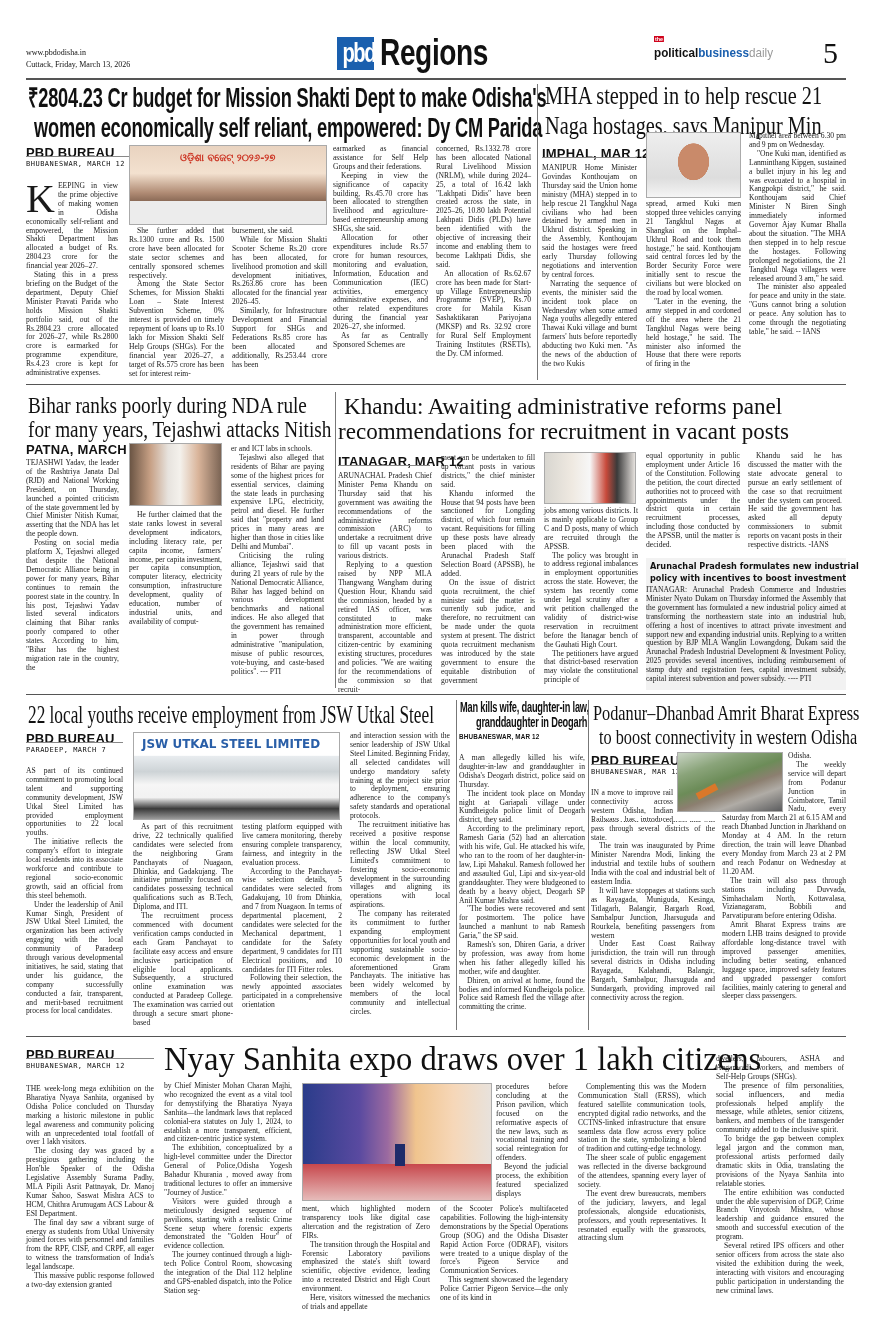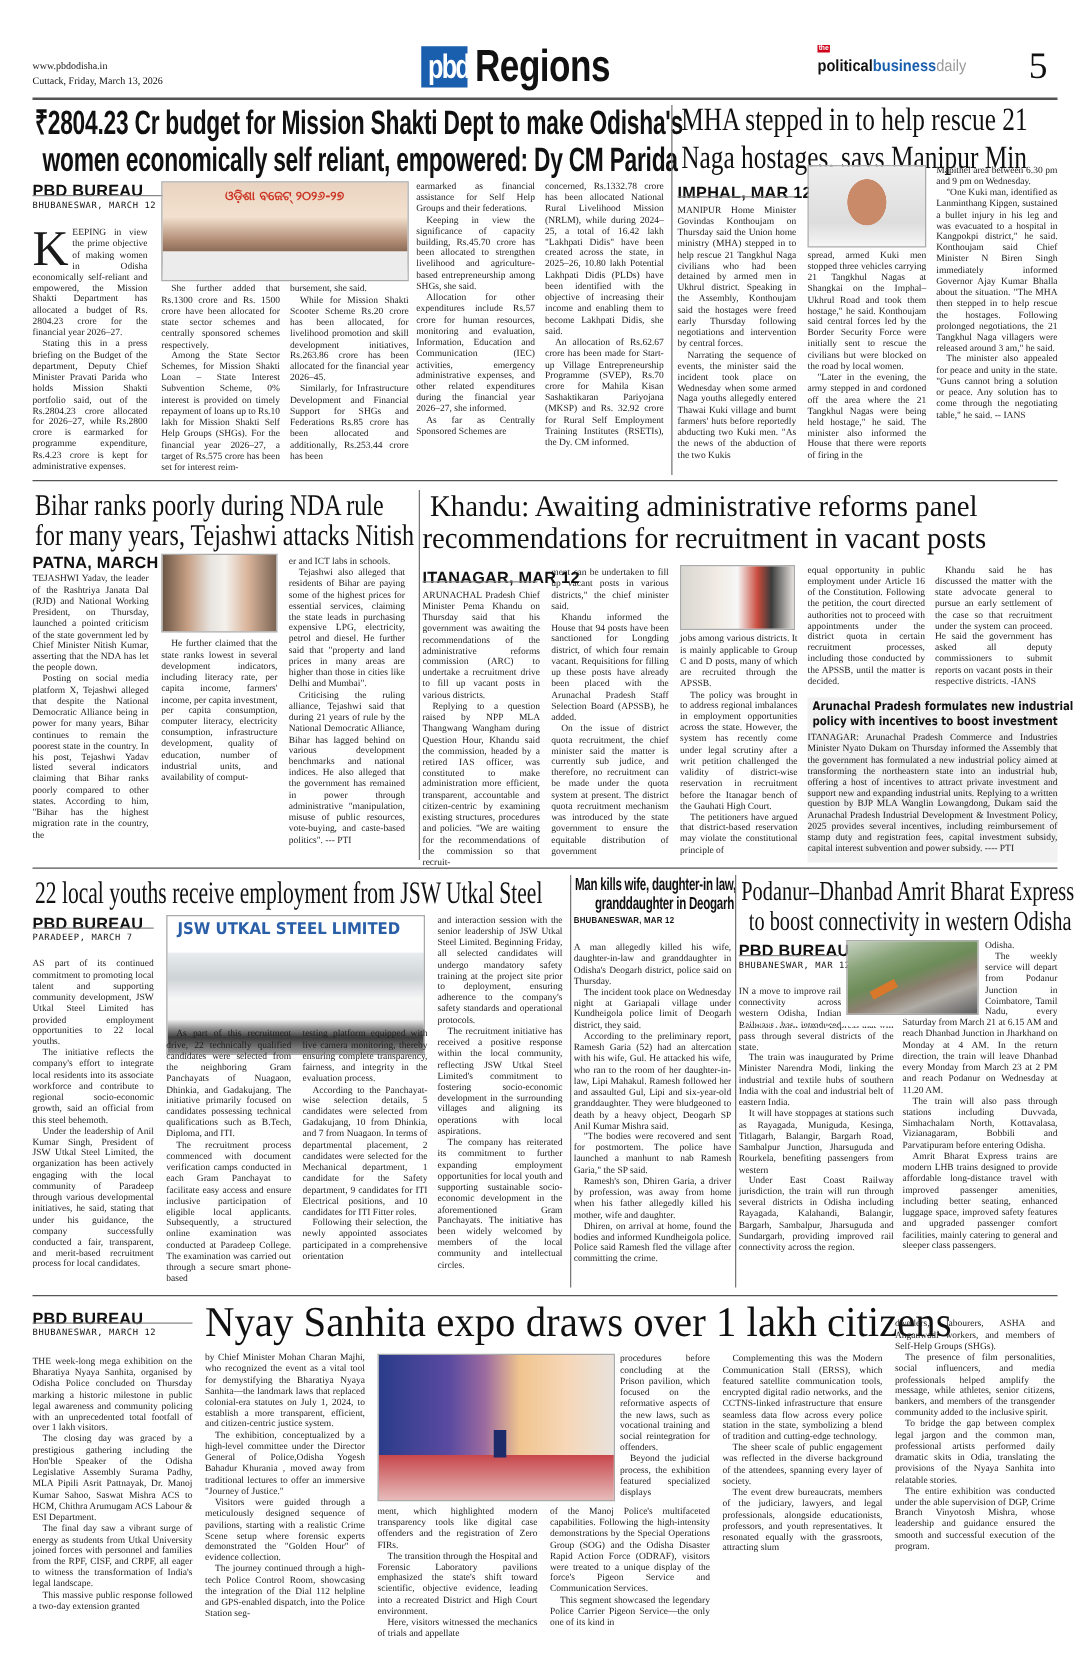--- a/index.html
+++ b/index.html
@@ -152,21 +152,21 @@
 <div class="abs" style="left:26px;top:696px;width:318px;height:336px">
   <div class="abs hl-serif" style="left:2px;top:6px;font-size:25px;transform:scaleX(.69);transform-origin:left top;white-space:nowrap">22 local youths receive employment from JSW Utkal Steel</div>
   <div class="abs byline" style="left:0;top:35px">PBD BUREAU</div>
   <div class="abs rule" style="left:0;top:46px;width:97px"></div>
   <div class="abs dateline" style="left:0;top:50px">PARADEEP, MARCH 7</div>
   <div class="abs body" style="left:0;top:71px;width:97px">
     <p class="noind">AS part of its continued commitment to promoting local talent and supporting community development, JSW Utkal Steel Limited has provided employment opportunities to 22 local youths.</p>
     <p>The initiative reflects the company's effort to integrate local residents into its associate workforce and contribute to regional socio-economic growth, said an official from this steel behemoth.</p>
     <p>Under the leadership of Anil Kumar Singh, President of JSW Utkal Steel Limited, the organization has been actively engaging with the local community of Paradeep through various developmental initiatives, he said, stating that under his guidance, the company successfully conducted a fair, transparent, and merit-based recruitment process for local candidates.</p>
   </div>
-  <div class="photo" style="left:107px;top:36px;width:207px;height:112px;background:linear-gradient(180deg,#fff 0%,#fff 26%,#e8ecef 27%,#cdd3d6 45%,#f6f6f6 60%,#f2f2f2 75%,#3a3a3a 88%,#9a9a9a 100%)">
+  <div class="photo" style="left:107px;top:36px;width:207px;height:88px;background:linear-gradient(180deg,#fff 0%,#fff 26%,#e8ecef 27%,#cdd3d6 45%,#f6f6f6 60%,#f2f2f2 75%,#3a3a3a 88%,#9a9a9a 100%)">
     <div class="abs" style="left:8px;top:3px;font-family:'DejaVu Sans',sans-serif;font-weight:bold;font-size:13px;color:#2a5fa8;white-space:nowrap;transform:scaleX(.92);transform-origin:left top">JSW UTKAL STEEL LIMITED</div>
   </div>
   <div class="abs body" style="left:107px;top:127px;width:100px">
     <p>As part of this recruitment drive, 22 technically qualified candidates were selected from the neighboring Gram Panchayats of Nuagaon, Dhinkia, and Gadakujang. The initiative primarily focused on candidates possessing technical qualifications such as B.Tech, Diploma, and ITI.</p>
     <p>The recruitment process commenced with document verification camps conducted in each Gram Panchayat to facilitate easy access and ensure inclusive participation of eligible local applicants. Subsequently, a structured online examination was conducted at Paradeep College. The examination was carried out through a secure smart phone-based</p>
   </div>
   <div class="abs body" style="left:216px;top:127px;width:100px">
     <p class="noind">testing platform equipped with live camera monitoring, thereby ensuring complete transparency, fairness, and integrity in the evaluation process.</p>
     <p>According to the Panchayat-wise selection details, 5 candidates were selected from Gadakujang, 10 from Dhinkia, and 7 from Nuagaon. In terms of departmental placement, 2 candidates were selected for the Mechanical department, 1 candidate for the Safety department, 9 candidates for ITI Electrical positions, and 10 candidates for ITI Fitter roles.</p>
     <p>Following their selection, the newly appointed associates participated in a comprehensive orientation</p>
@@ -178,21 +178,21 @@
   </div>
 </div>
 <div class="vr" style="left:456px;top:700px;height:330px"></div>
 
 <div class="abs" style="left:459px;top:696px;width:126px;height:336px">
   <div class="abs hl-sans" style="left:1px;top:4px;font-size:14px;line-height:15px;transform:scaleX(.66)">Man kills wife, daughter-in law,</div>
   <div class="abs hl-sans" style="left:17px;top:19px;font-size:14px;line-height:15px;transform:scaleX(.66)">granddaughter in Deogarh</div>
   <div class="abs byline" style="left:0;top:37px;font-size:7px;transform:scaleX(.9);transform-origin:left top;white-space:nowrap">BHUBANESWAR, MAR 12</div>
   <div class="abs body" style="left:0;top:58px;width:126px">
     <p class="noind">A man allegedly killed his wife, daughter-in-law and granddaughter in Odisha's Deogarh district, police said on Thursday.</p>
-    <p>The incident took place on Wednesday night at Gariapali village under Kundheigola police limit of Deogarh district, they said.</p>
+    <p>The incident took place on Monday night at Gariapali village under Kundheigola police limit of Deogarh district, they said.</p>
     <p>According to the preliminary report, Ramesh Garia (52) had an altercation with his wife, Gul. He attacked his wife, who ran to the room of her daughter-in-law, Lipi Mahakul. Ramesh followed her and assaulted Gul, Lipi and six-year-old granddaughter. They were bludgeoned to death by a heavy object, Deogarh SP Anil Kumar Mishra said.</p>
     <p>"The bodies were recovered and sent for postmortem. The police have launched a manhunt to nab Ramesh Garia," the SP said.</p>
     <p>Ramesh's son, Dhiren Garia, a driver by profession, was away from home when his father allegedly killed his mother, wife and daughter.</p>
     <p>Dhiren, on arrival at home, found the bodies and informed Kundheigola police. Police said Ramesh fled the village after committing the crime.</p>
   </div>
 </div>
 <div class="vr" style="left:588px;top:700px;height:330px"></div>
 
 <div class="abs" style="left:591px;top:696px;width:255px;height:336px">
   <div class="abs hl-serif" style="left:2px;top:6px;font-size:22px;transform:scaleX(.74);transform-origin:left top;white-space:nowrap">Podanur–Dhanbad Amrit Bharat Express</div>
@@ -237,36 +237,37 @@
     <p class="noind">by Chief Minister Mohan Charan Majhi, who recognized the event as a vital tool for demystifying the Bharatiya Nyaya Sanhita—the landmark laws that replaced colonial-era statutes on July 1, 2024, to establish a more transparent, efficient, and citizen-centric justice system.</p>
     <p>The exhibition, conceptualized by a high-level committee under the Director General of Police,Odisha Yogesh Bahadur Khurania , moved away from traditional lectures to offer an immersive "Journey of Justice."</p>
     <p>Visitors were guided through a meticulously designed sequence of pavilions, starting with a realistic Crime Scene setup where forensic experts demonstrated the "Golden Hour" of evidence collection.</p>
     <p>The journey continued through a high-tech Police Control Room, showcasing the integration of the Dial 112 helpline and GPS-enabled dispatch, into the Police Station seg-</p>
   </div>
   <div class="photo" style="left:276px;top:45px;width:190px;height:118px;background:linear-gradient(90deg,#2a3c8a 0%,#5a4aa0 30%,#9b6aa0 45%,#f0c48e 60%,#f6d7b8 80%,#e8e2dc 100%)">
     <div class="abs" style="left:0;top:80px;width:190px;height:38px;background:linear-gradient(180deg,#c7474c,#e8c2c0)"></div>
     <div class="abs" style="left:92px;top:60px;width:10px;height:22px;background:#1d2b6a"></div>
   </div>
   <div class="abs body" style="left:276px;top:167px;width:128px">
-    <p class="noind">ment, which highlighted modern transparency tools like digital case offenders and the registration of Zero FIRs.</p>
+    <p class="noind">ment, which highlighted modern transparency tools like digital case altercation and the registration of Zero FIRs.</p>
     <p>The transition through the Hospital and Forensic Laboratory pavilions emphasized the state's shift toward scientific, objective evidence, leading into a recreated District and High Court environment.</p>
     <p>Here, visitors witnessed the mechanics of trials and appellate</p>
   </div>
   <div class="abs body" style="left:470px;top:45px;width:72px">
     <p class="noind">procedures before concluding at the Prison pavilion, which focused on the reformative aspects of the new laws, such as vocational training and social reintegration for offenders.</p>
     <p>Beyond the judicial process, the exhibition featured specialized displays</p>
   </div>
   <div class="abs body" style="left:414px;top:167px;width:128px">
-    <p class="noind">of the Manoj Police's multifaceted capabilities. Following the high-intensity demonstrations by the Special Operations Group (SOG) and the Odisha Disaster Rapid Action Force (ODRAF), visitors were treated to a unique display of the force's Pigeon Service and Communication Services.</p>
+    <p class="noind">of the Scooter Police's multifaceted capabilities. Following the high-intensity demonstrations by the Special Operations Group (SOG) and the Odisha Disaster Rapid Action Force (ODRAF), visitors were treated to a unique display of the force's Pigeon Service and Communication Services.</p>
     <p>This segment showcased the legendary Police Carrier Pigeon Service—the only one of its kind in</p>
   </div>
   <div class="abs body" style="left:552px;top:45px;width:128px">
     <p>Complementing this was the Modern Communication Stall (ERSS), which featured satellite communication tools, encrypted digital radio networks, and the CCTNS-linked infrastructure that ensure seamless data flow across every police station in the state, symbolizing a blend of tradition and cutting-edge technology.</p>
     <p>The sheer scale of public engagement was reflected in the diverse background of the attendees, spanning every layer of society.</p>
     <p>The event drew bureaucrats, members of the judiciary, lawyers, and legal professionals, alongside educationists, professors, and youth representatives. It resonated equally with the grassroots, attracting slum</p>
   </div>
   <div class="abs body" style="left:690px;top:17px;width:128px">
     <p class="noind">dwellers, labourers, ASHA and Anganwadi workers, and members of Self-Help Groups (SHGs).</p>
     <p>The presence of film personalities, social influencers, and media professionals helped amplify the message, while athletes, senior citizens, bankers, and members of the transgender community added to the inclusive spirit.</p>
     <p>To bridge the gap between complex legal jargon and the common man, professional artists performed daily dramatic skits in Odia, translating the provisions of the Nyaya Sanhita into relatable stories.</p>
     <p>The entire exhibition was conducted under the able supervision of DGP, Crime Branch Vinyotosh Mishra, whose leadership and guidance ensured the smooth and successful execution of the program.</p>
+    <p>Several retired IPS officers and other senior officers from across the state also visited the exhibition during the week, interacting with visitors and encouraging public participation in understanding the new criminal laws.</p>
   </div>
 </div>
 
 </body></html>

